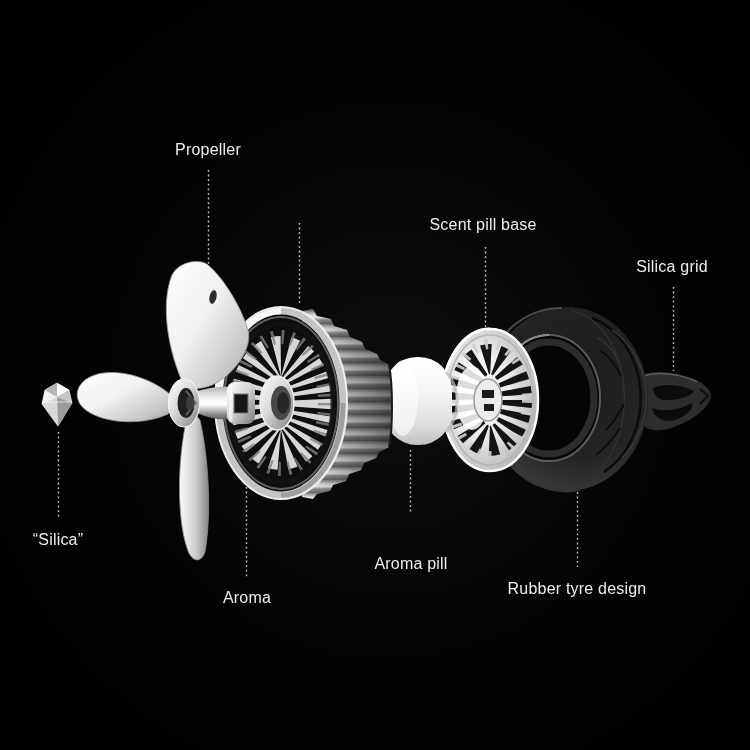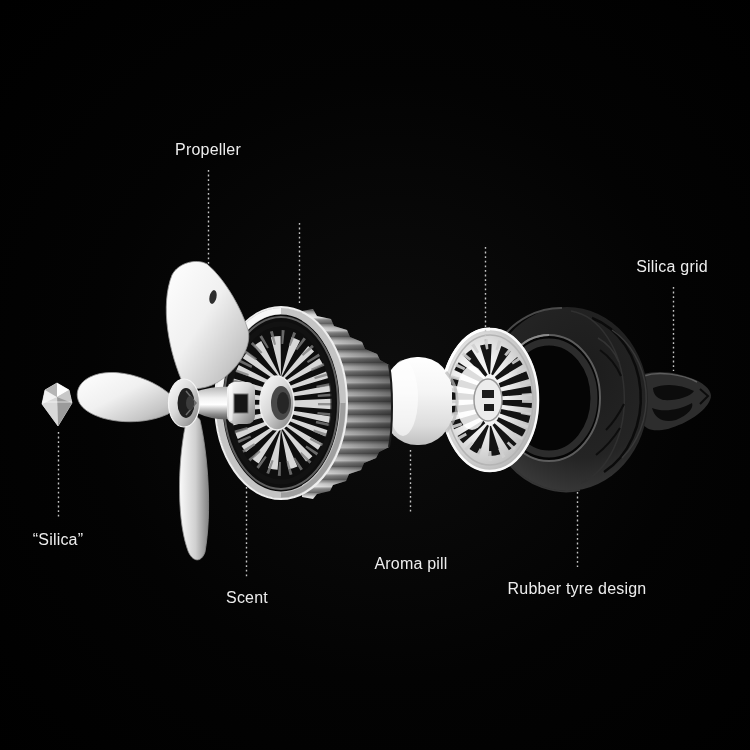--- a/index.html
+++ b/index.html
@@ -195,19 +195,20 @@
       <line x1="485.5" y1="247" x2="485.5" y2="344"></line>
       <line x1="673.5" y1="287" x2="673.5" y2="371"></line>
       <line x1="58.5" y1="432" x2="58.5" y2="517"></line>
       <line x1="246.5" y1="487" x2="246.5" y2="579"></line>
       <line x1="410.5" y1="450" x2="410.5" y2="513"></line>
       <line x1="577.5" y1="492" x2="577.5" y2="567"></line>
     </g>
   </svg>
 
   <div class="label" style="left:208px; top:141px;">Propeller</div>
+  <div class="label" style="left:483px; top:216px;">Scent pill base</div>
   <div class="label" style="left:672px; top:258px;">Silica grid</div>
   <div class="label" style="left:58px; top:531px;">“Silica”</div>
-  <div class="label" style="left:247px; top:589px;">Scent</div>
+  <div class="label" style="left:247px; top:589px;">Aroma</div>
   <div class="label" style="left:411px; top:555px;">Aroma pill</div>
   <div class="label" style="left:577px; top:580px;">Rubber tyre design</div>
 
 </div>
 
 </body></html>

